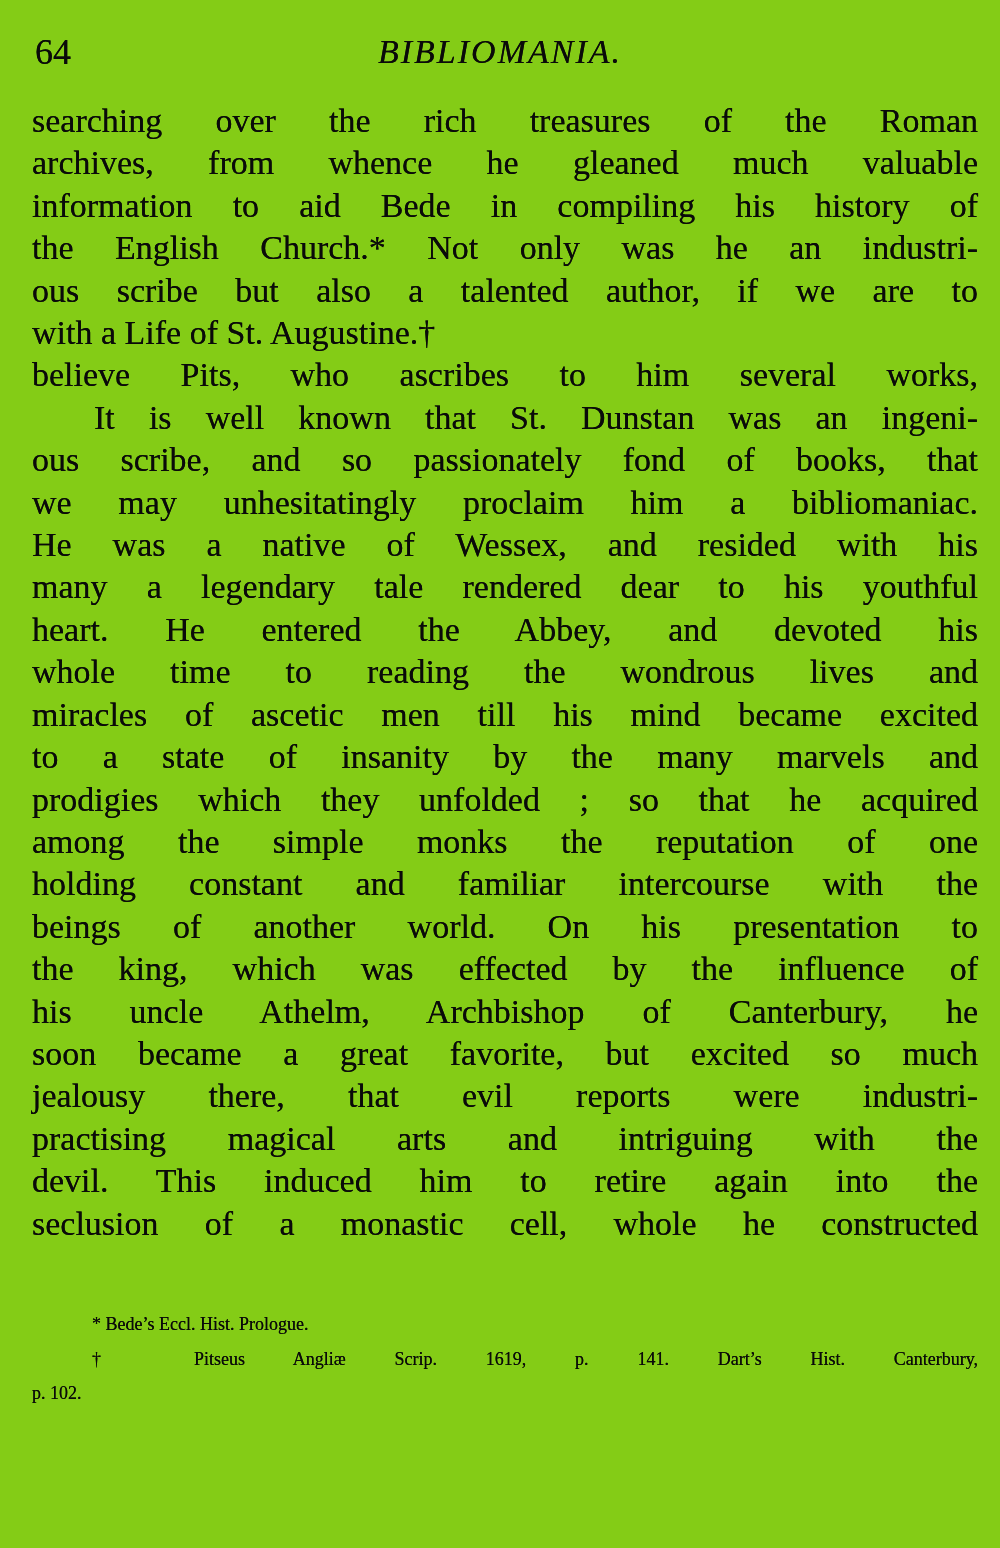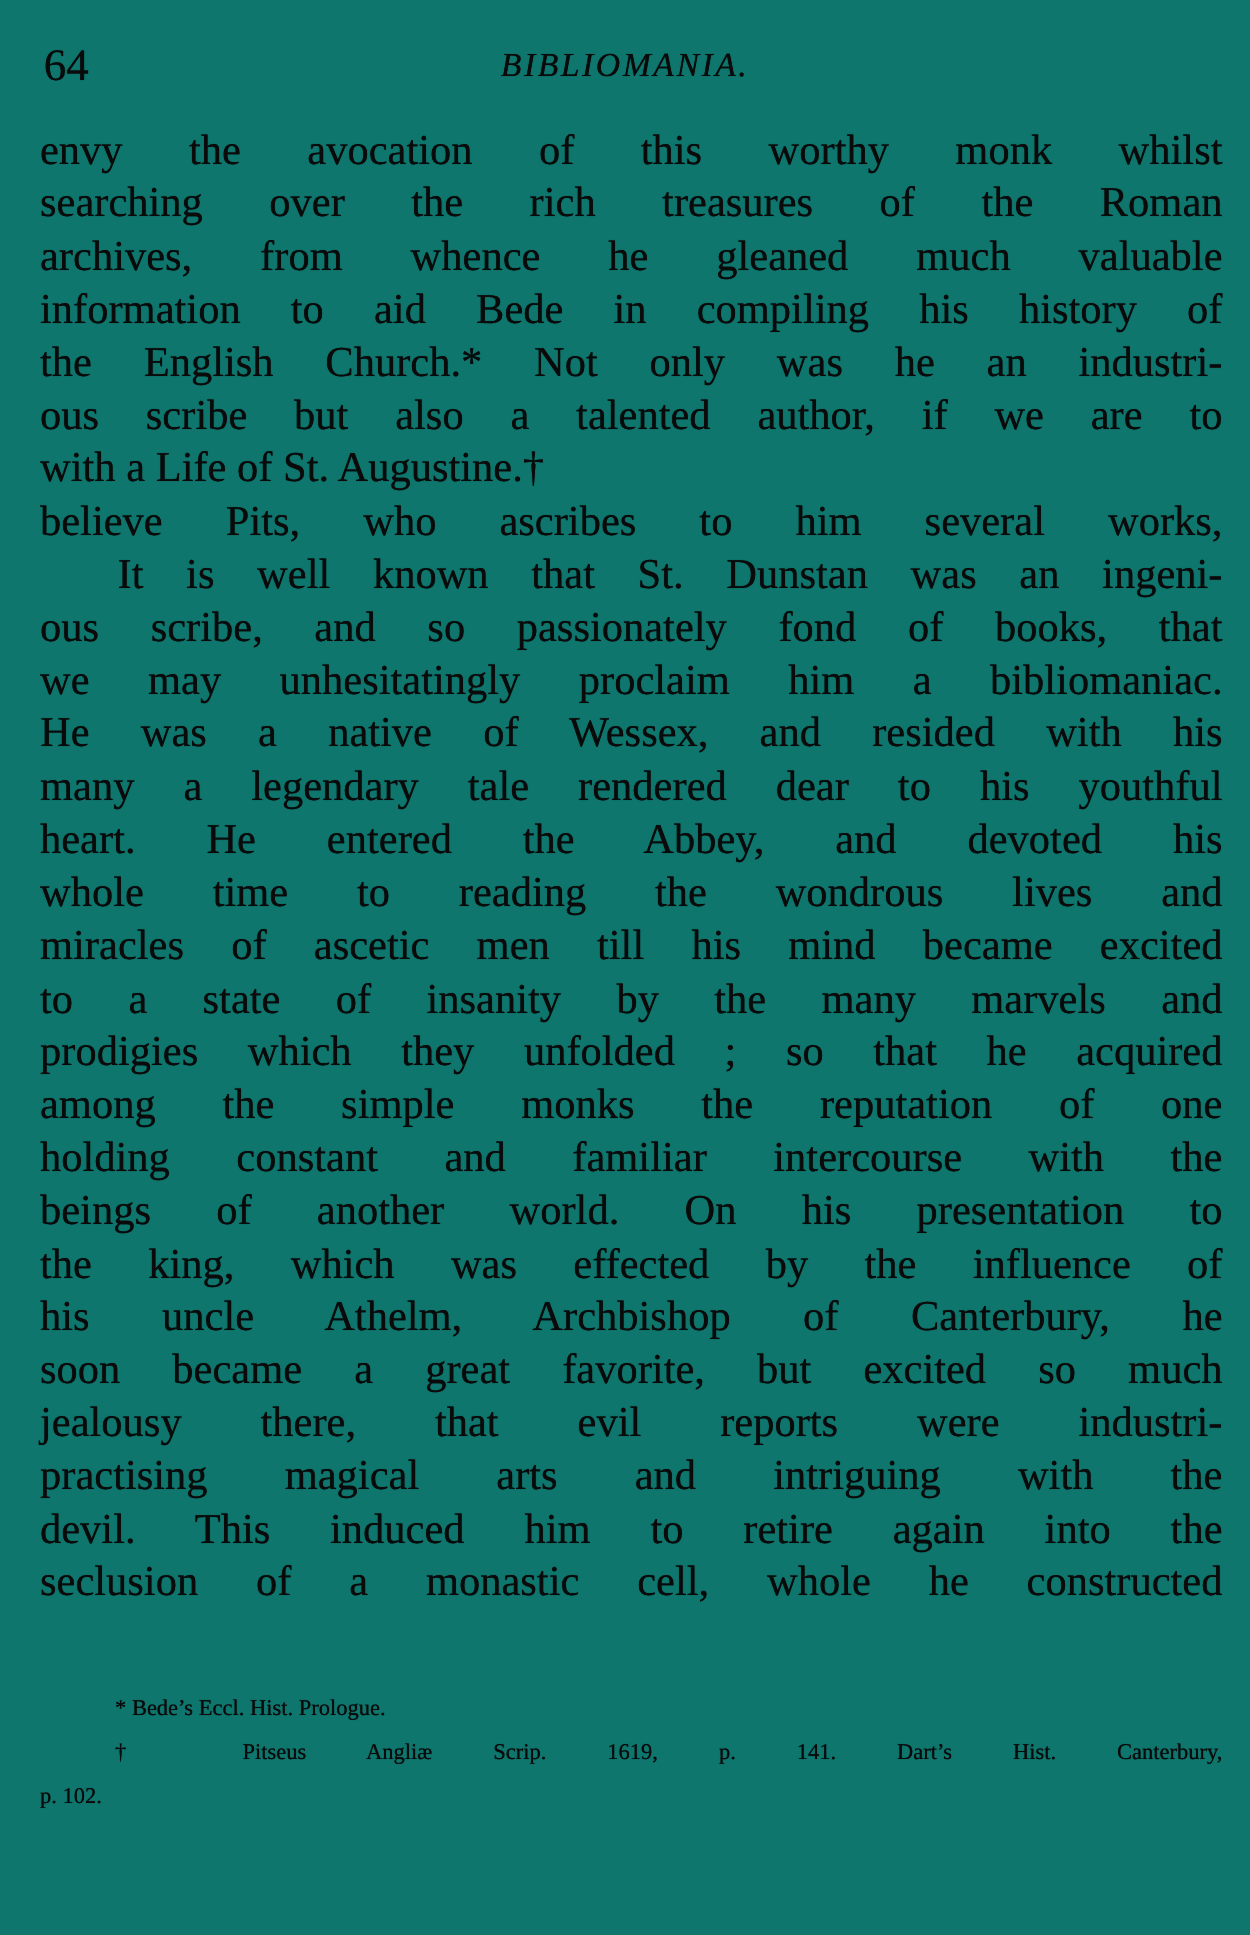--- a/index.html
+++ b/index.html
@@ -4,21 +4,21 @@
 <style>
   html, body { margin: 0; padding: 0; }
   body {
     background: #ffffff;
     font-family: "Liberation Serif", "DejaVu Serif", serif;
   }
   .page {
     position: relative;
     width: 1000px;
     height: 1548px;
-    background: #0f766e;
+    background: #84cc16;
     color: #0a0a0a;
     overflow: hidden;
     text-shadow: 0 0 0.6px rgba(0,0,0,0.85);
   }
   
   .running-head {
     position: relative;
     margin-top: 30px;
     height: 44px;
   }
@@ -26,21 +26,21 @@
     position: absolute;
     left: 35px;
     top: 0;
     font-size: 36px;
     line-height: 44px;
   }
   .running-title {
     display: block;
     text-align: center;
     font-style: italic;
-    font-size: 27px;
+    font-size: 34px;
     line-height: 44px;
     letter-spacing: 2px;
   }
   
   .body-text {
     margin: 26px 22px 0 32px;
     font-size: 34px;
     line-height: 42.4px;
   }
   .line {
@@ -72,21 +72,20 @@
 <body>
 
 <div class="page">
 
   <header class="running-head">
     <span class="pagenum">64</span>
     <span class="running-title">BIBLIOMANIA.</span>
   </header>
 
   <main class="body-text">
-    <div class="line">envy the avocation of this worthy monk whilst</div>
     <div class="line">searching over the rich treasures of the Roman</div>
     <div class="line">archives, from whence he gleaned much valuable</div>
     <div class="line">information to aid Bede in compiling his history of</div>
     <div class="line">the English Church.* Not only was he an industri-</div>
     <div class="line">ous scribe but also a talented author, if we are to</div>
     <div class="line par-end">with a Life of St. Augustine.†</div>
     <div class="line">believe Pits, who ascribes to him several works,</div>
 
     <div class="line indent">It is well known that St. Dunstan was an ingeni-</div>
     <div class="line">ous scribe, and so passionately fond of books, that</div>

